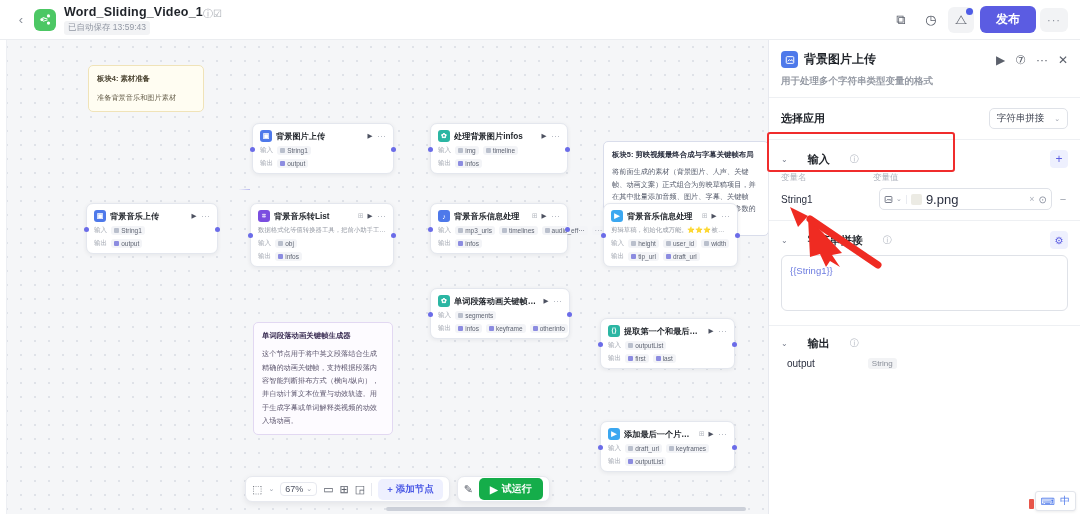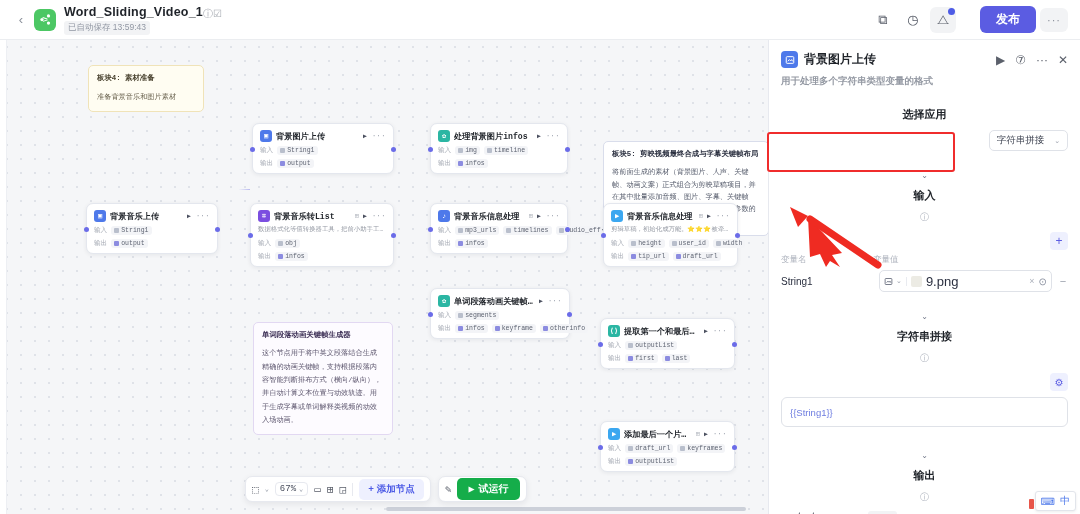--- a/index.html
+++ b/index.html
@@ -34,34 +34,34 @@
     width: 26px; height: 26px; border-radius: 6px; display: flex; align-items: center;
     justify-content: center; color: #5b606b; cursor: pointer; position: relative; font-size: 13px;
   }
   .tb-btn.shade { background: #f2f3f5; }
   .badge-dot {
     position: absolute; top: 1px; right: 1px; width: 7px; height: 7px;
     border-radius: 50%; background: #4e5ce6;
   }
   .publish-btn {
     background: #5b5ce2; color: #fff; font-size: 12px; font-weight: bold;
-    border-radius: 6px; padding: 5px 16px; cursor: pointer; margin-left: 20px;
+    border-radius: 6px; padding: 5px 16px; cursor: pointer; margin-left: 2px;
   }
   .more-btn {
     width: 28px; height: 24px; border-radius: 6px; background: #f2f3f5; color: #8a8f99;
     display: flex; align-items: center; justify-content: center; letter-spacing: 1px;
     font-size: 11px; cursor: pointer;
   }
 
   
   .canvas {
     position: absolute; top: 40px; left: 0; right: 0; bottom: 0;
     background-color: #f5f6f8;
     background-image: radial-gradient(#dfe2e8 1px, transparent 1px);
-    background-size: 14px 14px; overflow: hidden; font-family: Liberation Mono, monospace;
+    background-size: 14px 14px; overflow: hidden;
   }
   .edges { position: absolute; inset: 0; }
 
   
   .note {
     position: absolute; background: #fffdf2; border: 1px solid #f0e3b8;
     border-radius: 5px; padding: 7px 8px; line-height: 1.55;
   }
   .note-title { font-size: 7.4px; font-weight: bold; color: #4a4330; margin-bottom: 8px; }
   .note-body { font-size: 7.2px; color: #6b6450; }
@@ -156,21 +156,21 @@
   .ph-ico {
     width: 17px; height: 17px; border-radius: 4px; background: #4e79ea; flex: none;
     display: flex; align-items: center; justify-content: center;
   }
   .ph-title { font-size: 12px; font-weight: bold; color: #1f2329; flex: 1; }
   .ph-actions { display: flex; align-items: center; gap: 10px; color: #5b606b; }
   .ph-actions span { cursor: pointer; }
   .ph-sub { font-size: 9.5px; color: #9499a3; margin-top: 7px; font-weight: bold; }
   .panel-div { height: 1px; background: #eef0f3; }
   .sec-row {
-    display: flex; align-items: center; padding: 10px 12px; gap: 8px; flex-direction: column;
+    display: flex; align-items: center; padding: 10px 12px; gap: 20px;
   }
   .sec-label { font-size: 11px; font-weight: bold; color: #1f2329; }
   .app-select {
     margin-left: auto; border: 1px solid #dfe2e8; border-radius: 5px; padding: 3px 7px;
     font-size: 9.5px; color: #3d4250; display: flex; align-items: center; gap: 10px; cursor: pointer;
   }
   .caret { font-size: 7px; color: #9aa0ac; }
   .collapse-caret { font-size: 8px; color: #73798a; cursor: pointer; }
   .info-ico { font-size: 9px; color: #b0b5bf; cursor: pointer; }
   .plus-sq {

